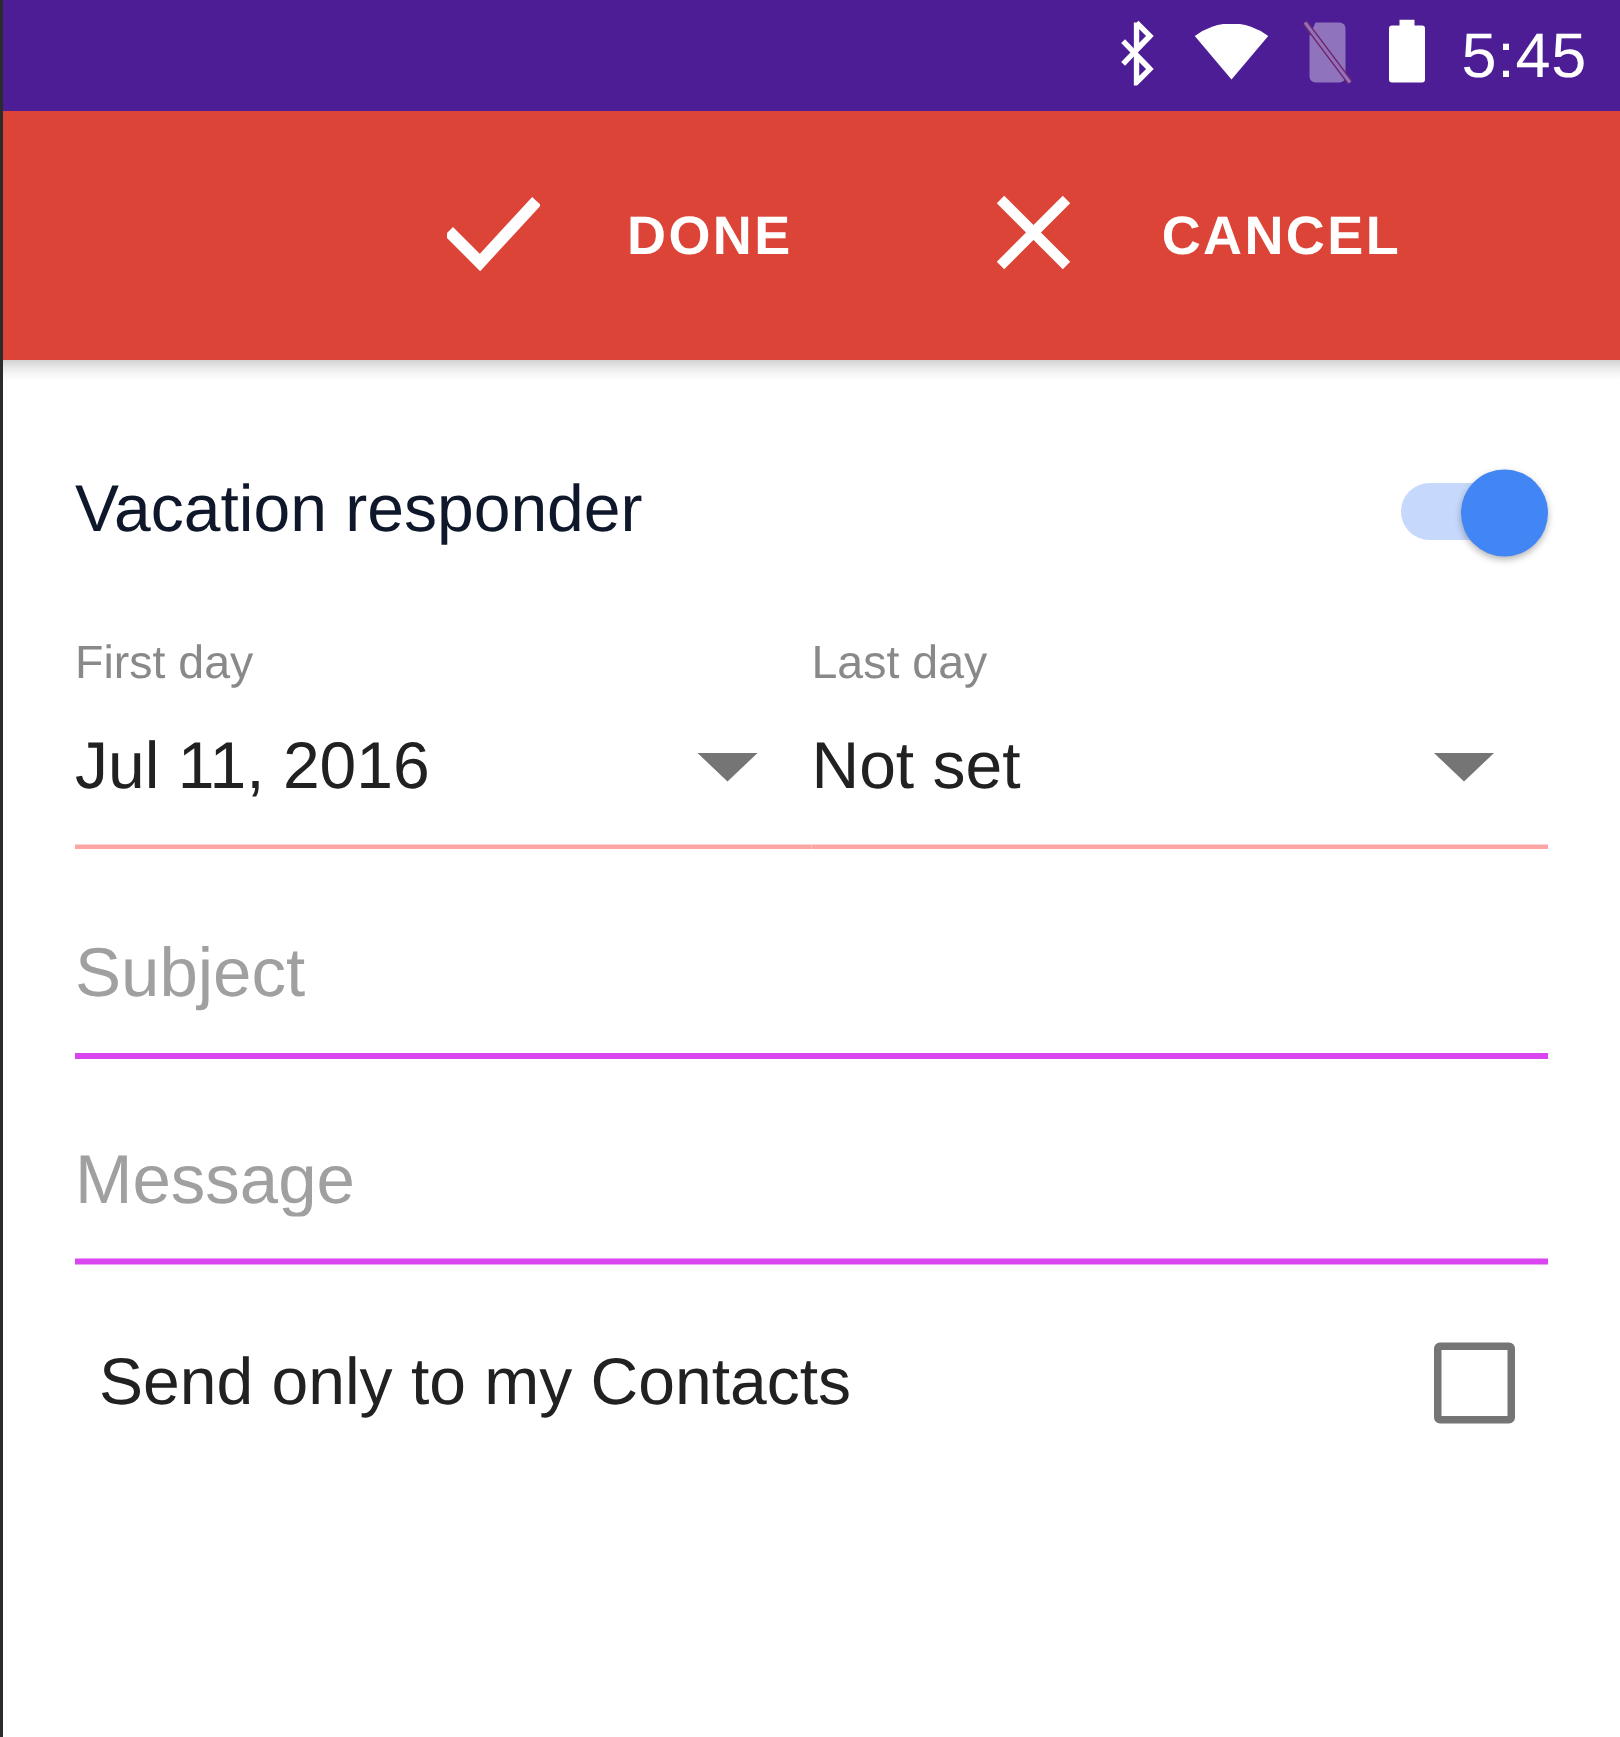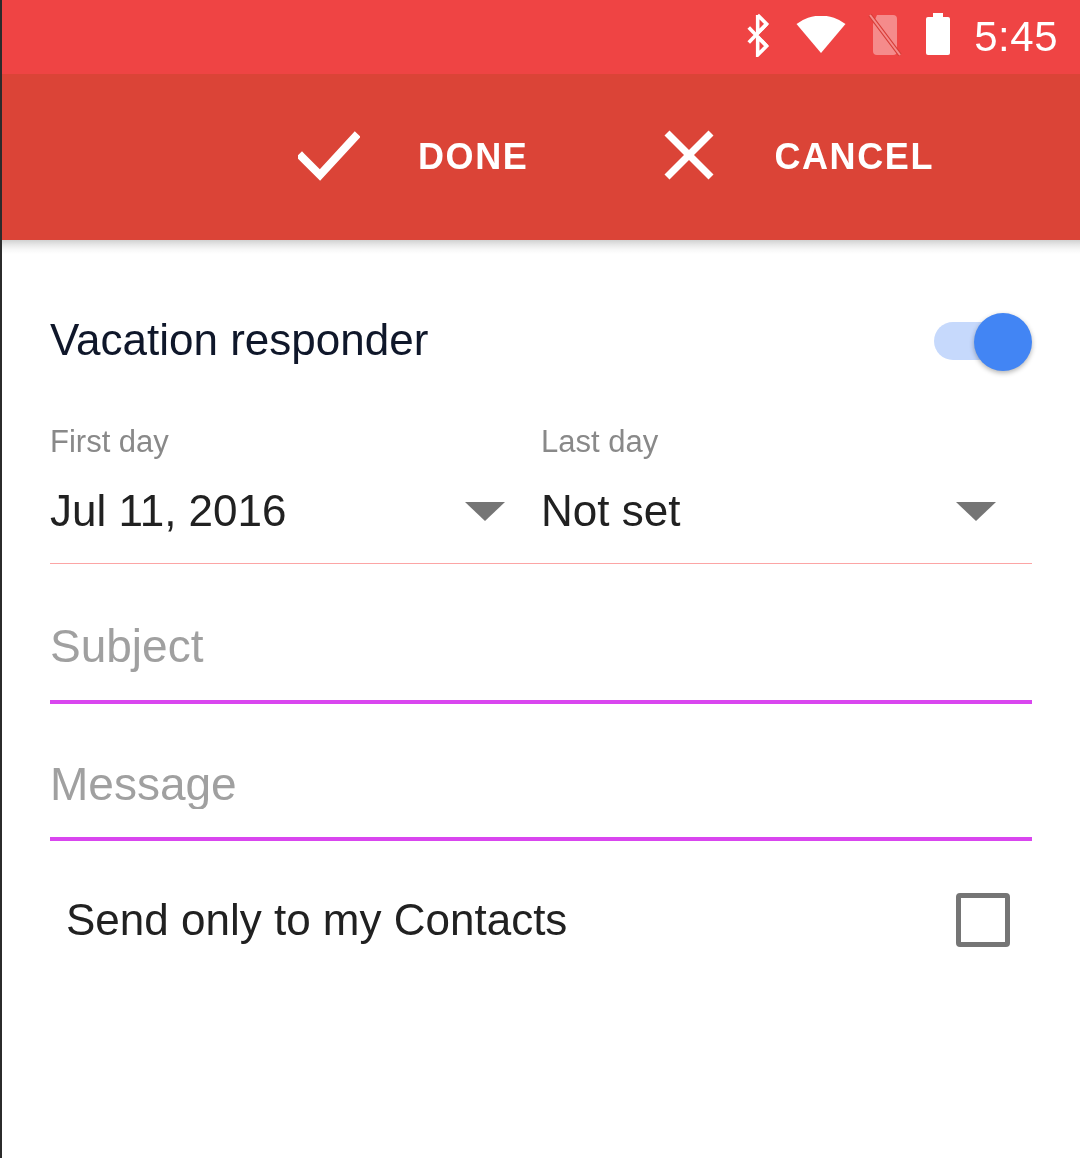--- a/index.html
+++ b/index.html
@@ -19,21 +19,21 @@
     height: 1158px;
     background: #ffffff;
     border-left: 2px solid #2b2b2b;
     overflow: hidden;
   }
 
   
   .status-bar {
     position: relative;
     height: 74px;
-    background: #ef4444;
+    background: #4c1d95;
     display: flex;
     align-items: center;
     justify-content: flex-end;
     padding-right: 22px;
   }
   .status-icons {
     display: flex;
     align-items: center;
     gap: 22px;
   }
@@ -149,21 +149,21 @@
     font-size: 31px;
     color: #898989;
     line-height: 1;
     margin-bottom: 32px;
   }
   .date-value-row {
     display: flex;
     align-items: center;
     justify-content: space-between;
     padding-bottom: 30px;
-    border-bottom: 1px solid #fca5a5;
+    border-bottom: 3px solid #fca5a5;
     cursor: pointer;
   }
   .date-value {
     font-size: 44px;
     color: #212121;
     line-height: 1;
     white-space: nowrap;
   }
   .caret {
     width: 0;

